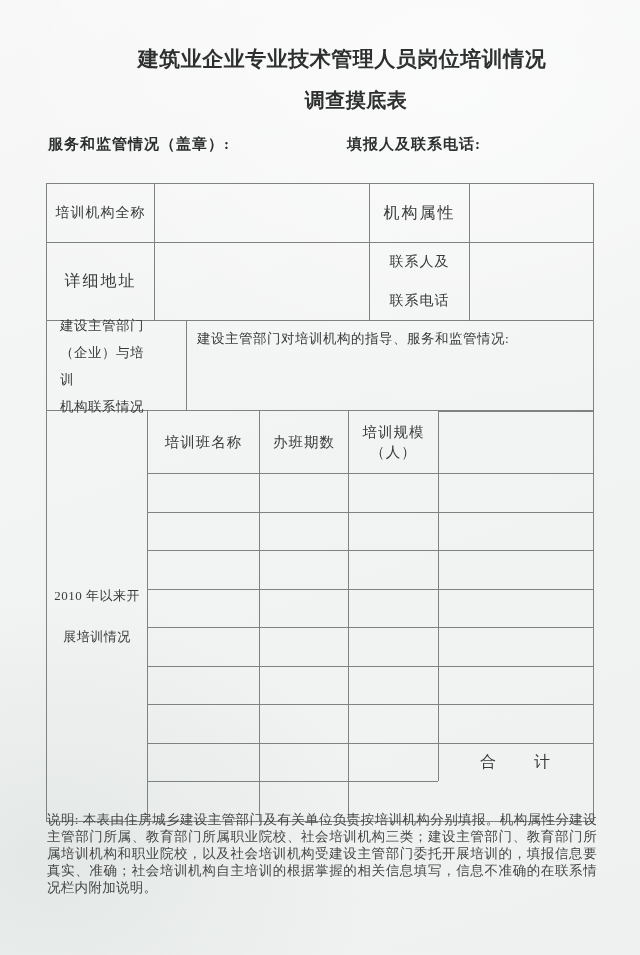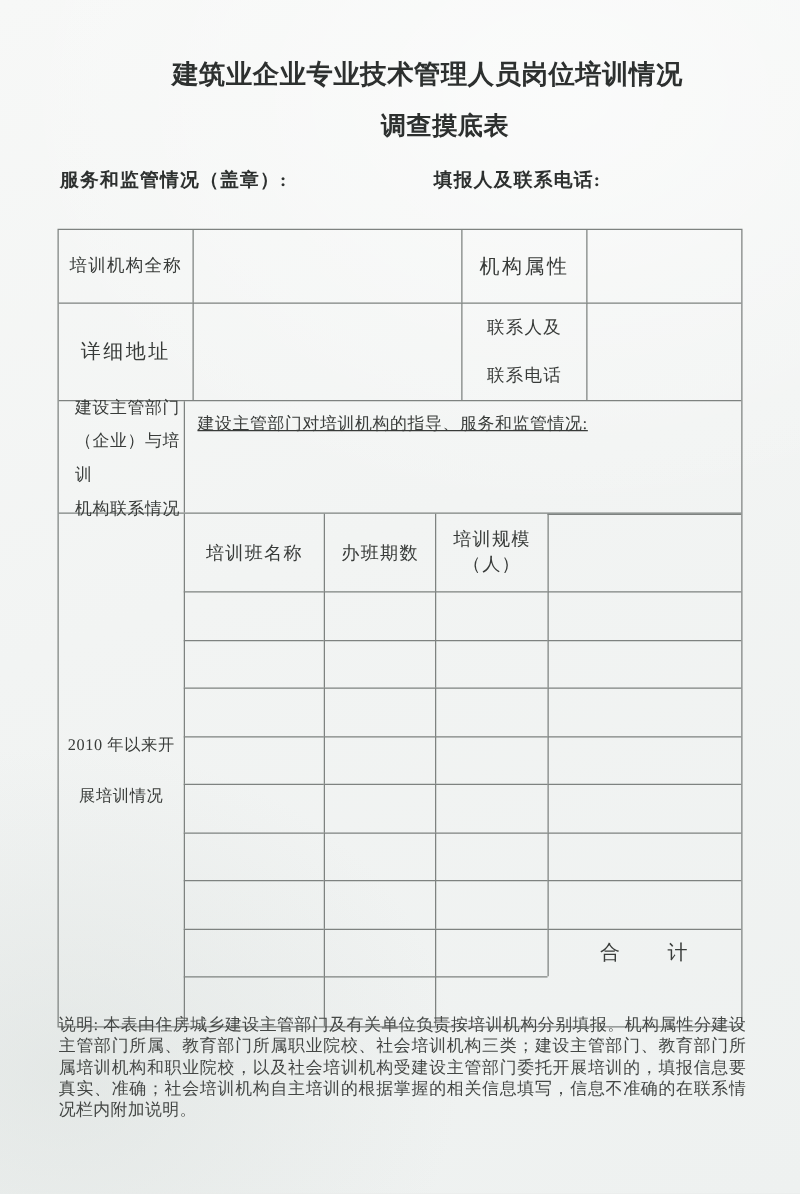--- a/index.html
+++ b/index.html
@@ -48,25 +48,25 @@
   }
   .cell{display:flex;align-items:center;justify-content:center;text-align:center;}
   .bl{border-left:1px solid var(--line);}
   .bt{border-top:1px solid var(--line);}
   
   .sec1{display:grid;grid-template-columns:107px 215px 100px 1fr;grid-template-rows:58px 78px;}
   .lbl{font-size:14px;letter-spacing:1px;}
   .lbl-wide{font-size:16px;letter-spacing:2px;}
   .two-line{flex-direction:column;justify-content:center;gap:21px;font-size:14px;letter-spacing:1px;}
   
-  .sec2{display:grid;grid-template-columns:100px 1fr;grid-template-rows:89px;border-top:1px solid var(--line);}
+  .sec2{display:grid;grid-template-columns:100px 1fr;grid-template-rows:89px;border-top:1px solid var(--line);gap:39px;}
   .dept-label{flex-direction:column;align-items:flex-start;justify-content:center;
     padding-left:13px;font-size:13.5px;line-height:27px;text-align:left;letter-spacing:.5px;}
   .dept-content{align-items:flex-start;justify-content:flex-start;text-align:left;
-    padding:9px 8px 0 10px;font-size:13.5px;letter-spacing:.5px;text-decoration:underline;}
+    padding:9px 8px 0 10px;font-size:13.5px;letter-spacing:.5px;}
   
   .sec3{display:grid;grid-template-columns:100px 112px 89px 90px 1fr;
     grid-template-rows:62px repeat(8,38.5px) 40px;border-top:1px solid var(--line);}
   .train-label{grid-column:1;grid-row:1 / span 10;flex-direction:column;gap:21px;
     font-size:13px;letter-spacing:.5px;line-height:20px;}
   .head{font-size:14.5px;letter-spacing:1px;}
   .head-2line{flex-direction:column;gap:1px;line-height:19px;}
   .total-cell{font-size:16px;letter-spacing:2px;}
   .note{
     position:absolute;top:811px;left:47px;width:550px;

